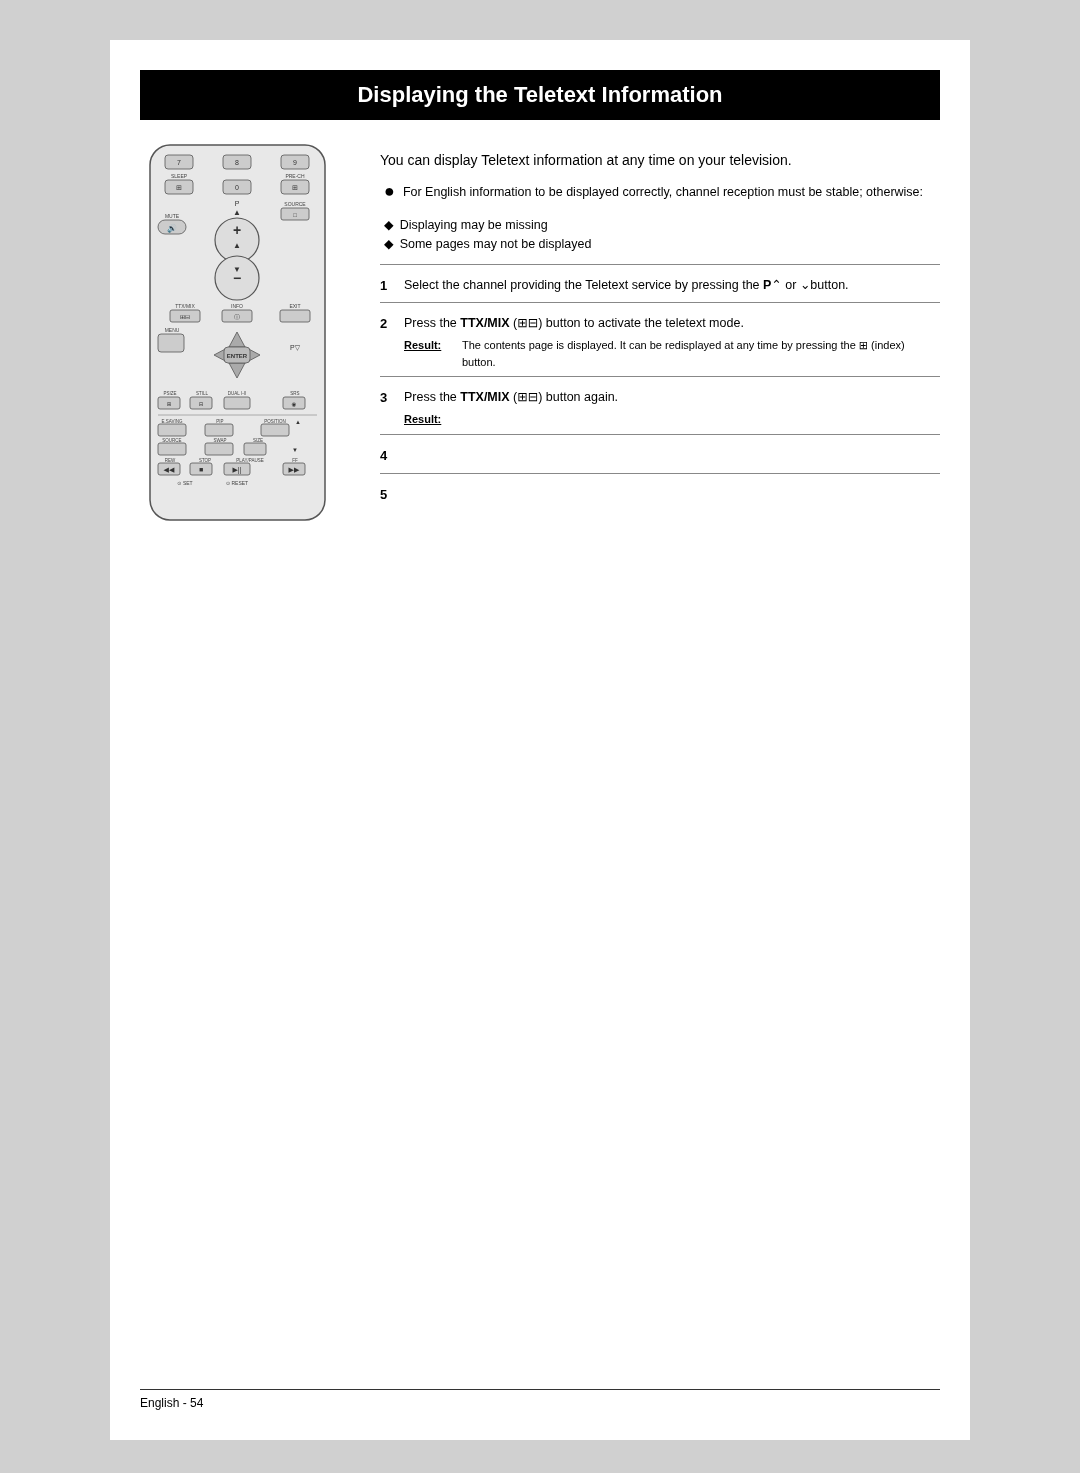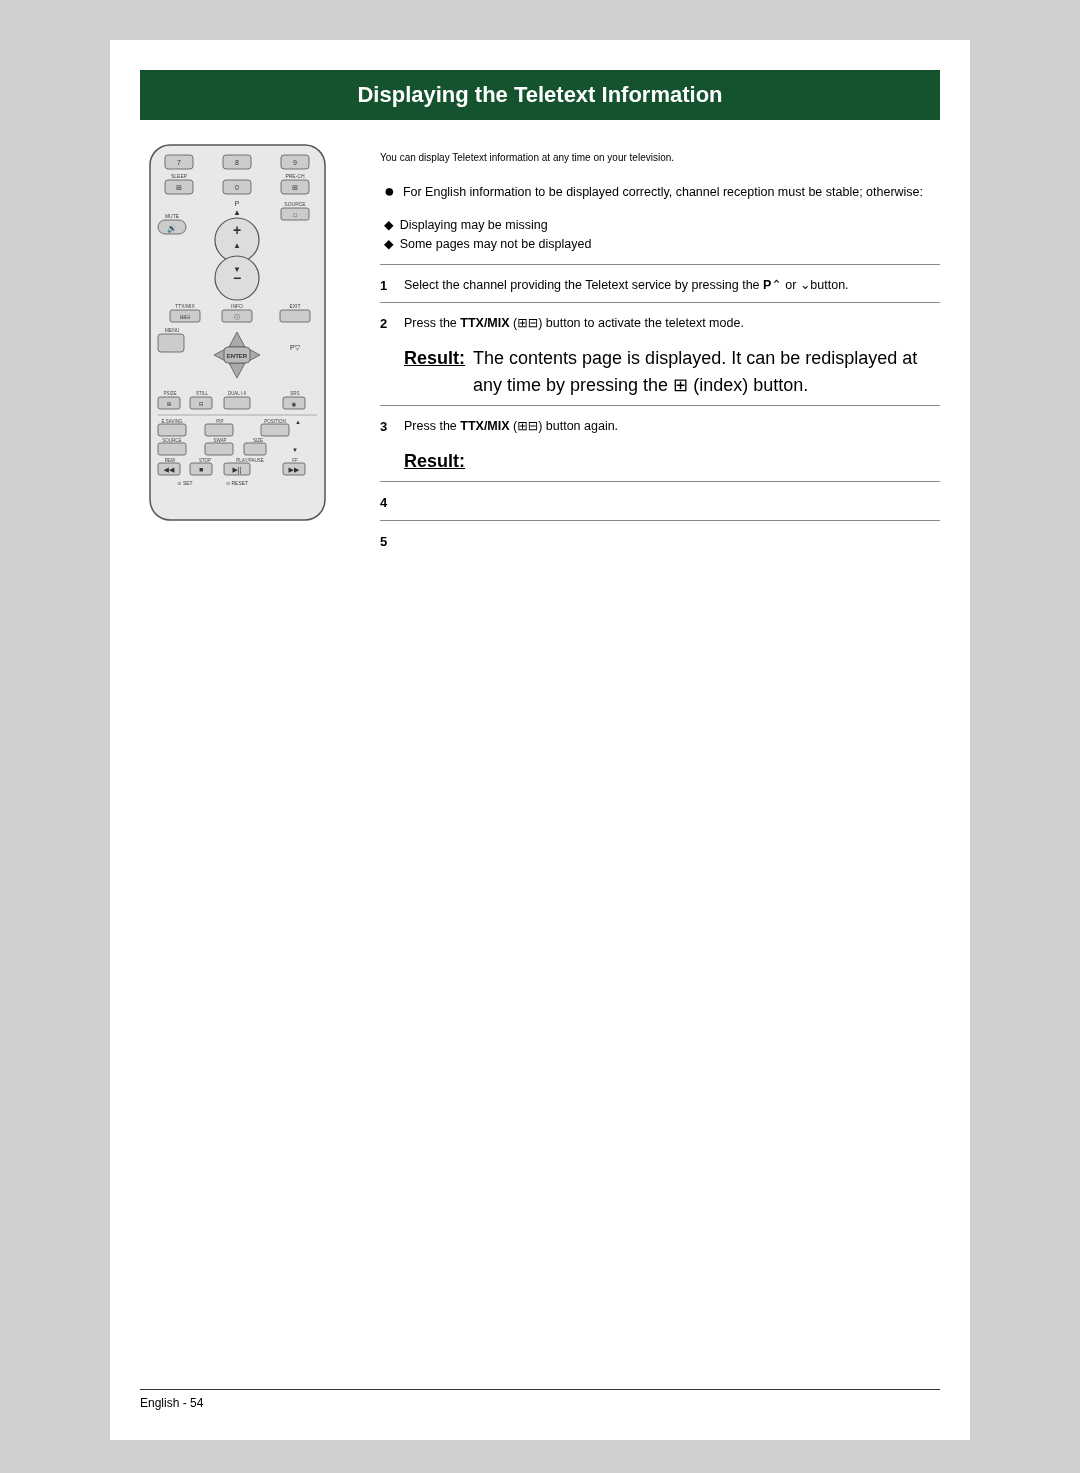--- a/index.html
+++ b/index.html
@@ -14,21 +14,21 @@
     }
     .page {
       width: 860px;
       min-height: 1400px;
       background: #ffffff;
       margin: 40px auto;
       padding: 0;
       position: relative;
     }
     .title-bar {
-      background: #14532d;
+      background: #000000;
       color: #ffffff;
       font-size: 22px;
       font-weight: bold;
       padding: 12px 24px;
       margin: 30px 30px 0 30px;
       text-align: center;
     }
     .content-area {
       display: flex;
       flex-direction: row;
@@ -37,22 +37,22 @@
     }
     .left-panel {
       width: 220px;
       flex-shrink: 0;
     }
     .right-panel {
       flex: 1;
       padding-top: 10px;
     }
     .intro-text {
-      font-size: 10px;
-      margin-bottom: 18px;
+      font-size: 14px;
+      margin-bottom: 12px;
       line-height: 1.5;
     }
     .note-box {
       display: flex;
       gap: 8px;
       margin-bottom: 14px;
       padding-left: 4px;
     }
     .note-icon {
       font-size: 18px;
@@ -88,22 +88,22 @@
       flex-shrink: 0;
       width: 14px;
       padding-top: 1px;
     }
     .step-content {
       flex: 1;
     }
     .result-row {
       display: flex;
       gap: 8px;
-      margin-top: 12px;
-      font-size: 18px;
+      margin-top: 4px;
+      font-size: 11px;
       line-height: 1.5;
     }
     .result-label {
       font-weight: bold;
       text-decoration: underline;
       flex-shrink: 0;
       min-width: 50px;
     }
     .result-text { flex: 1; }
     .footer {

